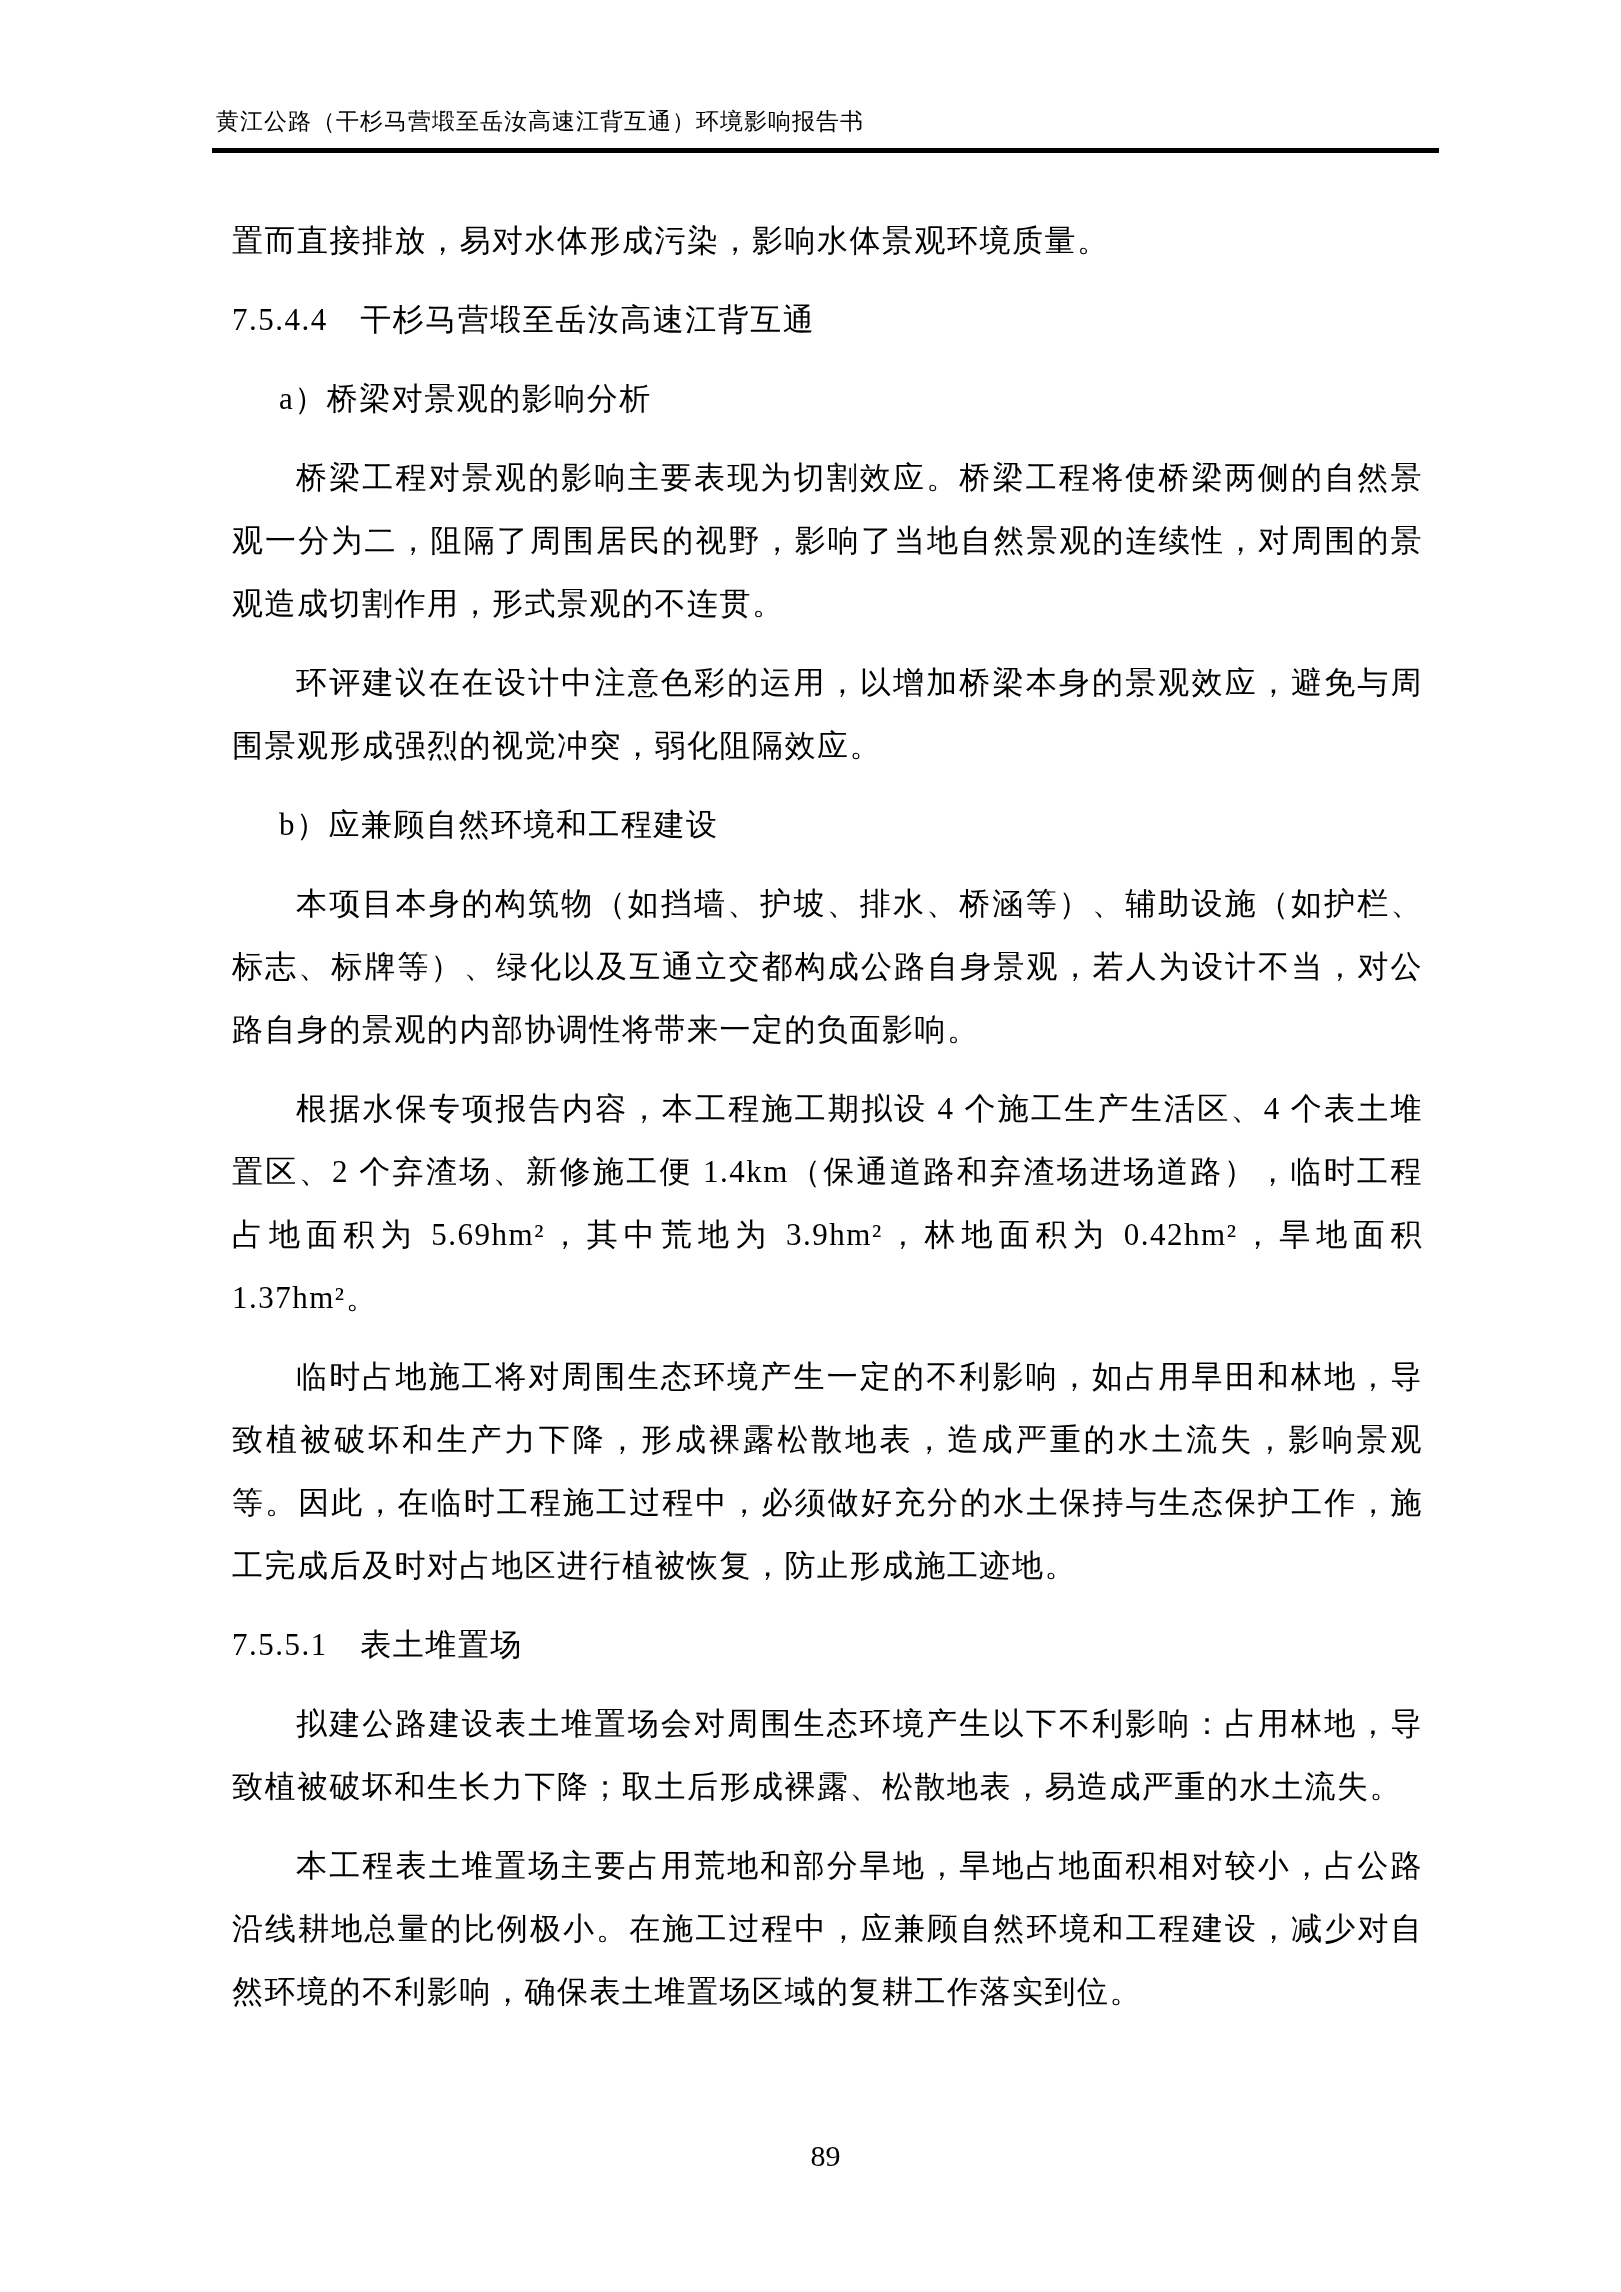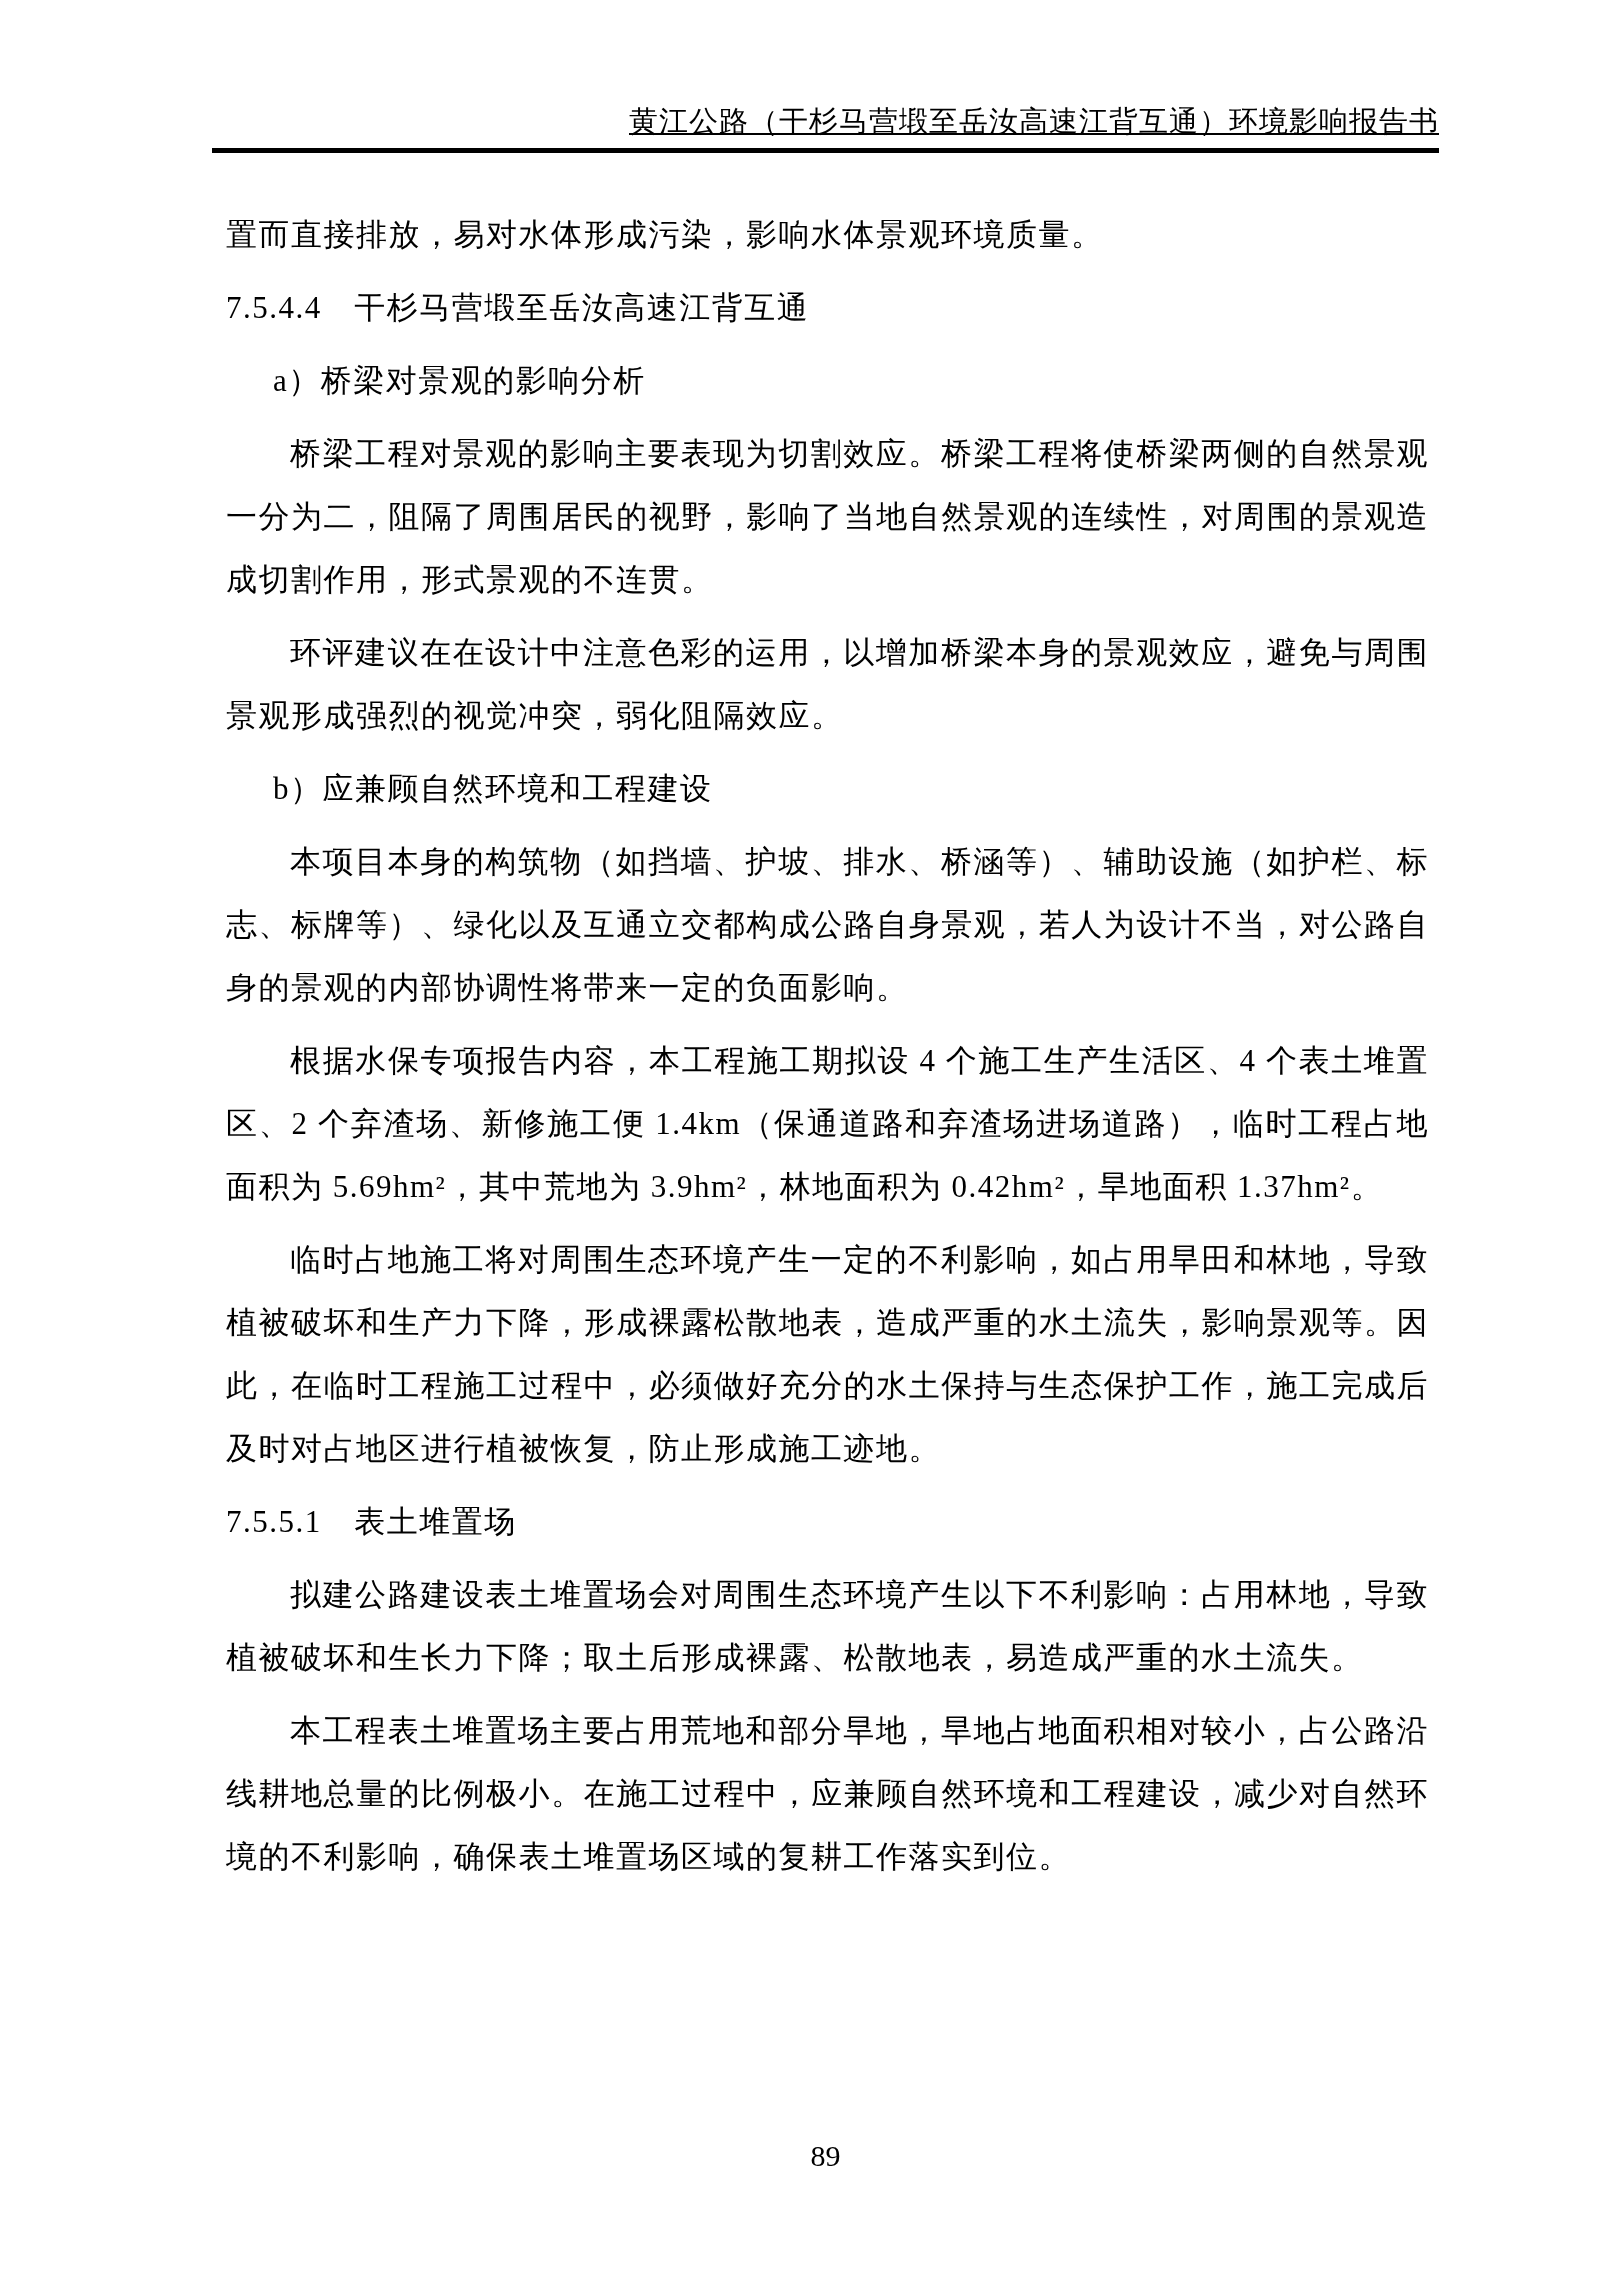--- a/index.html
+++ b/index.html
@@ -10,46 +10,45 @@
     background: #ffffff;
     font-family: "Liberation Serif", "DejaVu Serif", serif;
     color: #000000;
     overflow: hidden;
   }
   .header-title {
     position: absolute;
     top: 104px;
     left: 216px;
     width: 1223px;
-    text-align: right;
-    font-size: 29px;
+    text-align: left;
+    font-size: 23px;
     letter-spacing: 1px;
     line-height: 35px;
     white-space: nowrap;
-    text-decoration: underline;
   }
   .header-rule {
     position: absolute;
     top: 148px;
     left: 212px;
     width: 1227px;
     height: 4.9px;
     background: #000000;
   }
   .content {
     position: absolute;
     top: 193px;
     left: 216px;
     width: 1223px;
     font-size: 31px;
     line-height: 63px;
     letter-spacing: 1.5px;
     text-align: justify;
   }
-  .content > div { margin: 10px; }
+  .content > div { margin: 16px; }
   .para      { text-indent: 64px; }
   .para-cont { text-indent: 0; }
   .sub       { text-indent: 47px; }
   .heading   { text-indent: 0; }
   .footer-pagenum {
     position: absolute;
     top: 2139px;
     left: 0;
     width: 1651px; 
     text-align: center;

